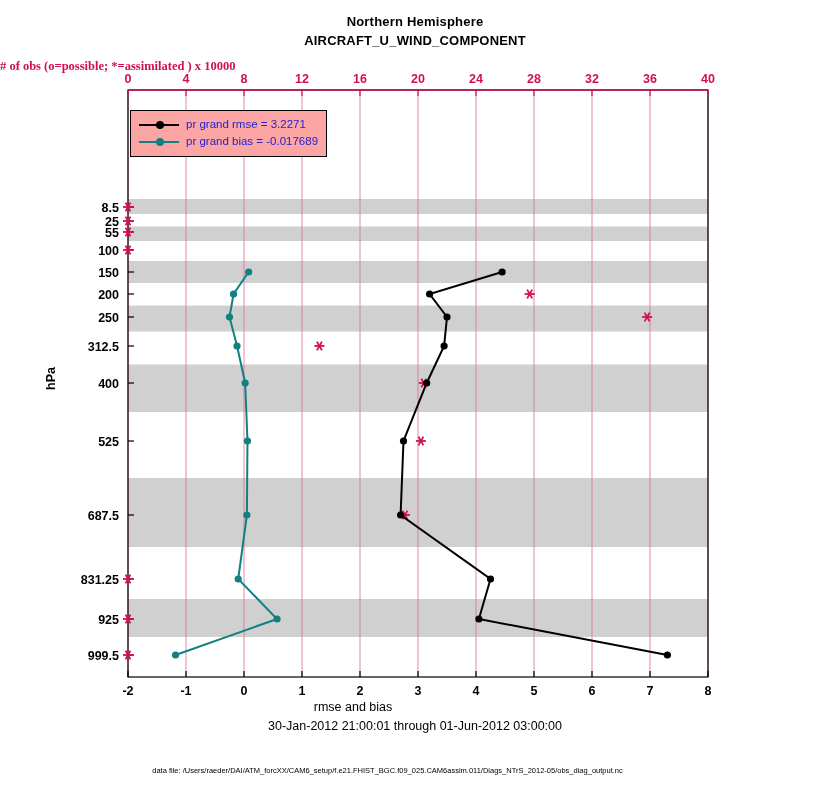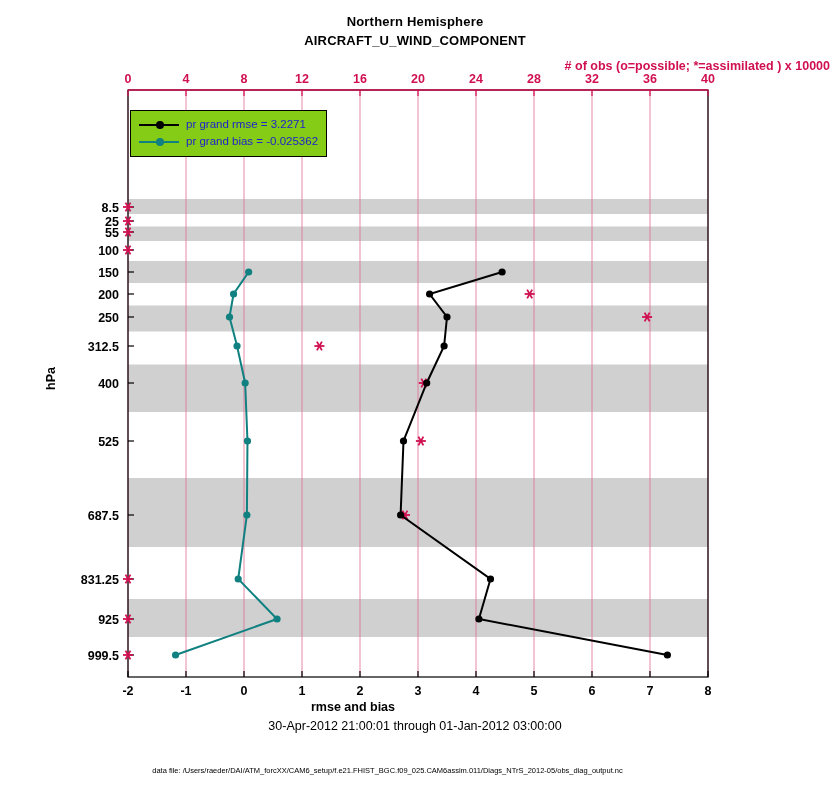--- a/index.html
+++ b/index.html
@@ -26,38 +26,39 @@
     text-align: center;
     font-weight: bold;
     font-size: 13px;
     letter-spacing: 0.2px;
   }
   #title1 { top: 14px; }
   #title2 { top: 33px; }
   #toptitle {
     position: absolute;
     width: 100%;
-    text-align: right;
+    text-align: left;
     top: 59px;
     font-size: 12.5px;
     font-weight: bold;
     color: #d01050;
+    font-family: Liberation Serif, serif;
   }
   #plotwrap {
     position: absolute;
     left: 0; top: 0;
     width: 830px; height: 800px;
   }
   #xlabel {
     position: absolute;
     left: 0; width: 706px;
     text-align: center;
     top: 700px;
     font-size: 12.5px;
-    font-weight: bold;
+    font-weight: normal;
   }
   #datespan {
     position: absolute;
     left: 0; width: 830px;
     text-align: center;
     top: 719px;
     font-size: 12.5px;
   }
   #ylabel {
     position: absolute;
@@ -74,21 +75,21 @@
     left: 0; width: 775px;
     text-align: center;
     top: 766px;
     font-size: 7.5px;
   }
   .legendbox {
     position: absolute;
     left: 130px;
     top: 110px;
     border: 1px solid #000;
-    background: #84cc16;
+    background: #fca5a5;
     padding: 5px 8px 6px 8px;
     font-size: 11.5px;
     color: #2222cc;
     line-height: 17px;
   }
   .legrow { display: flex; align-items: center; white-space: nowrap; }
   .legswatch { width: 40px; height: 12px; margin-right: 7px; position: relative; }
   .legswatch i {
     position: absolute;
     left: 0; top: 5px;
@@ -107,21 +108,21 @@
 <body>
 
 <div id="stage">
 
   <div class="ttl" id="title2">AIRCRAFT_U_WIND_COMPONENT</div>
   <div class="ttl" id="title1">Northern Hemisphere</div>
   <div id="toptitle"># of obs (o=possible;  *=assimilated ) x 10000</div>
 
   <div id="ylabel">hPa</div>
   <div id="xlabel">rmse and bias</div>
-  <div id="datespan">30-Apr-2012 21:00:01 through 01-Jan-2012 03:00:00</div>
+  <div id="datespan">30-Jan-2012 21:00:01 through 01-Jun-2012 03:00:00</div>
   <div id="footer">data file: /Users/raeder/DAI/ATM_forcXX/CAM6_setup/f.e21.FHIST_BGC.f09_025.CAM6assim.011/Diags_NTrS_2012-05/obs_diag_output.nc</div>
 
   <svg id="plotwrap" width="830" height="800" viewBox="0 0 830 800">
     <g id="bands">
         <rect x="128" y="199" width="580" height="15" fill="#d0d0d0"></rect>
         <rect x="128" y="226.5" width="580" height="14.5" fill="#d0d0d0"></rect>
         <rect x="128" y="261" width="580" height="22" fill="#d0d0d0"></rect>
         <rect x="128" y="305.5" width="580" height="26" fill="#d0d0d0"></rect>
         <rect x="128" y="364.5" width="580" height="47.5" fill="#d0d0d0"></rect>
         <rect x="128" y="478" width="580" height="69" fill="#d0d0d0"></rect>
@@ -321,17 +322,17 @@
         <i style="background:#000"></i>
           <b style="background:#000"></b>
       </span>
       <span>pr grand rmse = 3.2271</span>
     </div>
     <div class="legrow">
       <span class="legswatch">
         <i style="background:#108080"></i>
           <b style="background:#108080"></b>
       </span>
-      <span>pr grand bias = -0.025362</span>
+      <span>pr grand bias = -0.017689</span>
     </div>
   </div>
 
 </div>
 
 </body></html>

